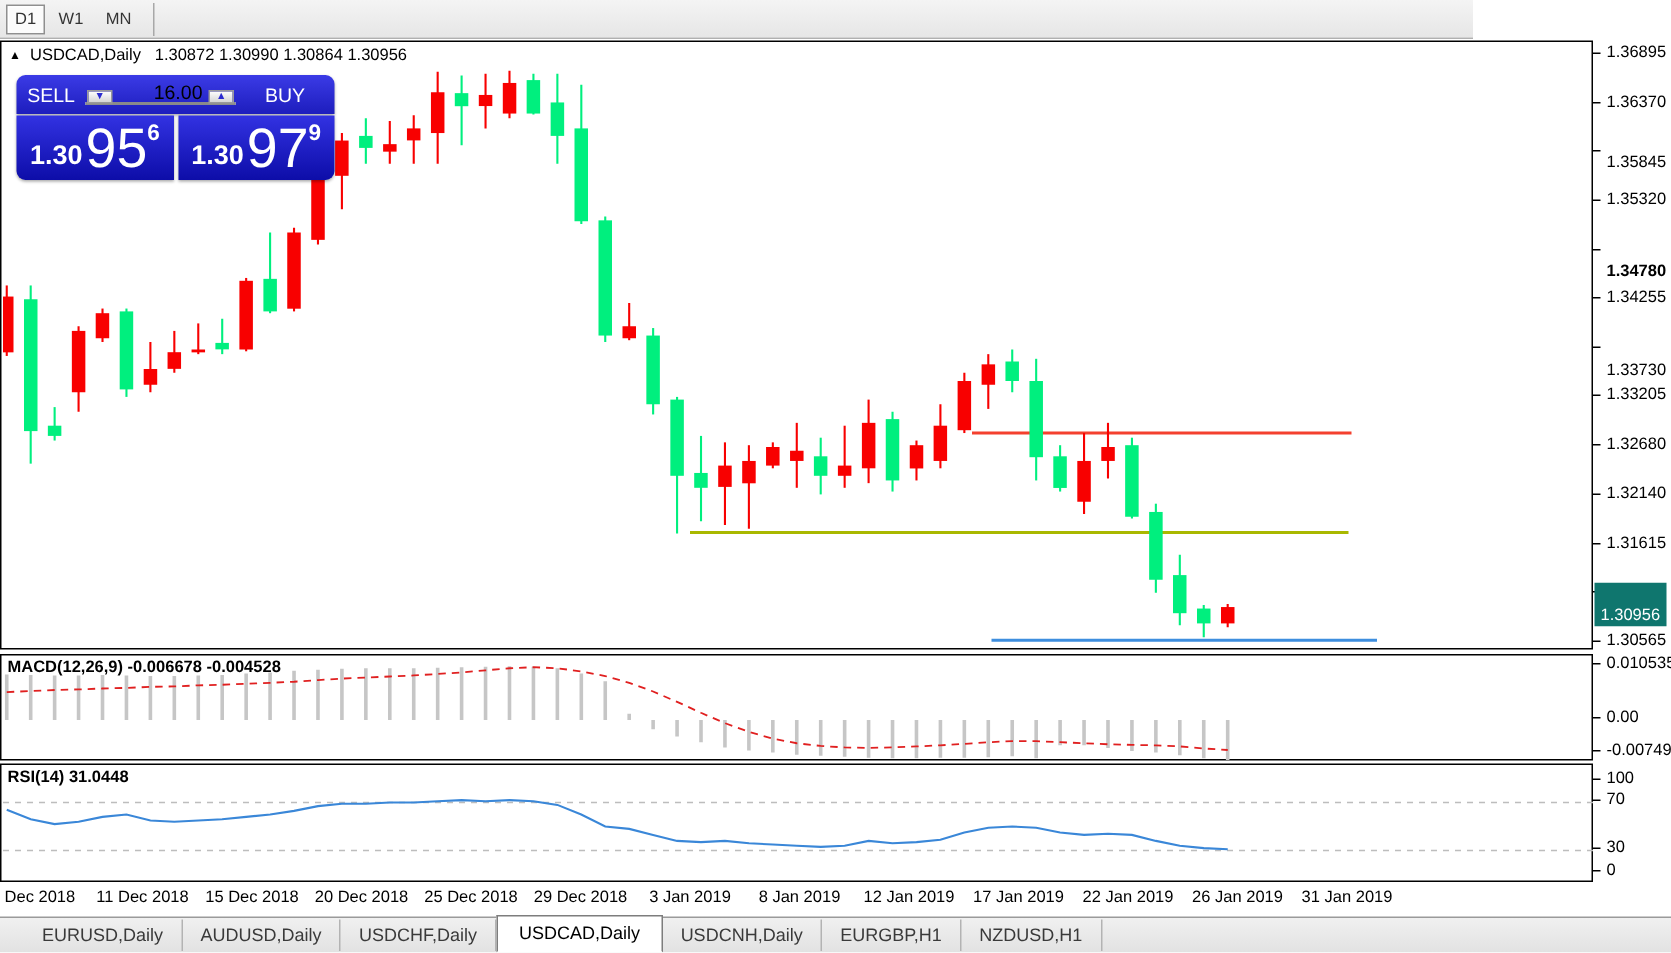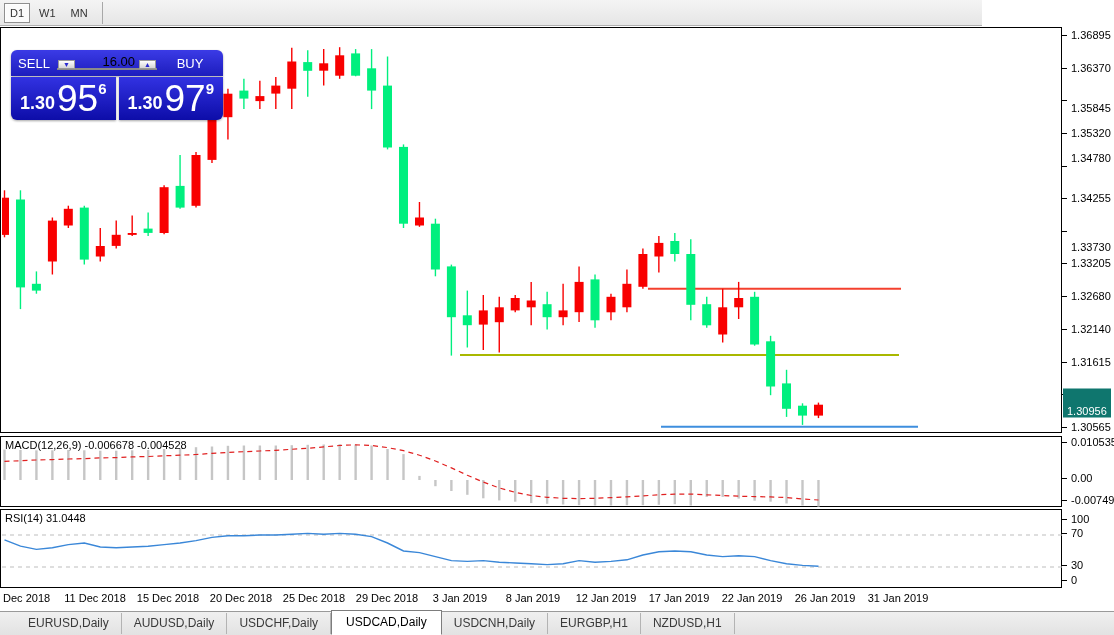--- a/index.html
+++ b/index.html
@@ -17,21 +17,21 @@
 
   
   .panel { position:absolute; left:0; width:1062px; background:#fff; border:1px solid #000; }
   #main-panel { top:27px;  height:406px; }
   #macd-panel { top:436px; height:71px; }
   #rsi-panel  { top:509px; height:79px; }
   .panel svg { position:absolute; left:1px; top:1px; }
 
   .chart-title { position:absolute; left:5px; top:3px; font-size:11px; color:#000; z-index:5; white-space:nowrap; }
   .chart-title .tri { font-size:8px; position:relative; top:-1px; margin-right:3px; }
-  .ind-label { position:absolute; left:4px; top:2px; font-size:11px; color:#000; z-index:5; white-space:nowrap; }
+  .ind-label { position:absolute; left:4px; top:2px; font-size:11px; color:#000; z-index:5; white-space:nowrap;font-weight:bold; }
 
   
   .axis-strip { position:absolute; left:1062px; width:52px; background:#fff; }
   #main-axis { top:27px; height:406px; }
   #macd-axis { top:436px; height:71px; }
   #rsi-axis  { top:509px; height:79px; }
   .axis-label { position:absolute; left:9px; font-size:11px; color:#000; transform:translateY(-50%); white-space:nowrap; }
   .axis-tick  { position:absolute; left:0; width:5px; height:1px; background:#000; }
   .price-tag  { position:absolute; left:1px; background:#0f766e; color:#fff; font-size:11px;
     padding:16px 4px 1px 4px; transform:translateY(-50%); z-index:6; }
@@ -285,20 +285,26 @@
       </g>
       <g>
         <line x1="800.5" x2="800.5" y1="374.3" y2="395.9" stroke="#00ef7e" stroke-width="1.4"></line>
         <rect x="796.0" y="376.7" width="9" height="9.9" fill="#00ef7e"></rect>
       </g>
       <g>
         <line x1="816.46" x2="816.46" y1="373.6" y2="389.1" stroke="#f80000" stroke-width="1.4"></line>
         <rect x="812.0" y="375.7" width="9" height="10.9" fill="#f80000"></rect>
       </g>
     </svg>
+  <div class="chart-title">
+    <span class="tri">▲</span>
+    <span>USDCAD,Daily</span>
+    <span>&nbsp;</span>
+    <span>1.30872 1.30990 1.30864 1.30956</span>
+  </div>
 
   <div class="trade-panel">
     <div class="tp-top">
       <div class="tp-btn">SELL</div>
       <div class="spinner">
         <div class="spin-btn">▼</div>
         <input class="vol-input" value="16.00" style="">
         <div class="spin-btn">▲</div>
       </div>
       <div class="tp-btn buy">BUY</div>
@@ -320,21 +326,21 @@
 <div class="axis-strip" id="main-axis">
     <div class="axis-tick" style="top: 8px;"></div>
     <div class="axis-label" style="top: 8px;">1.36895</div>
     <div class="axis-tick" style="top: 40.508px;"></div>
     <div class="axis-label" style="top: 40.508px;">1.36370</div>
     <div class="axis-tick" style="top: 73.016px;"></div>
     <div class="axis-label" style="top: 81px;">1.35845</div>
     <div class="axis-tick" style="top: 105.524px;"></div>
     <div class="axis-label" style="top: 105.524px;">1.35320</div>
     <div class="axis-tick" style="top: 138.961px;"></div>
-    <div class="axis-label" style="top: 131px;">1.34780</div>
+    <div class="axis-label" style="top: 154px; font-weight: bold;">1.34780</div>
     <div class="axis-tick" style="top: 171.469px;"></div>
     <div class="axis-label" style="top: 171.469px;">1.34255</div>
     <div class="axis-tick" style="top: 203.977px;"></div>
     <div class="axis-label" style="top: 220px;">1.33730</div>
     <div class="axis-tick" style="top: 236.485px;"></div>
     <div class="axis-label" style="top: 236.485px;">1.33205</div>
     <div class="axis-tick" style="top: 268.993px;"></div>
     <div class="axis-label" style="top: 268.993px;">1.32680</div>
     <div class="axis-tick" style="top: 302.43px;"></div>
     <div class="axis-label" style="top: 302.43px;">1.32140</div>

